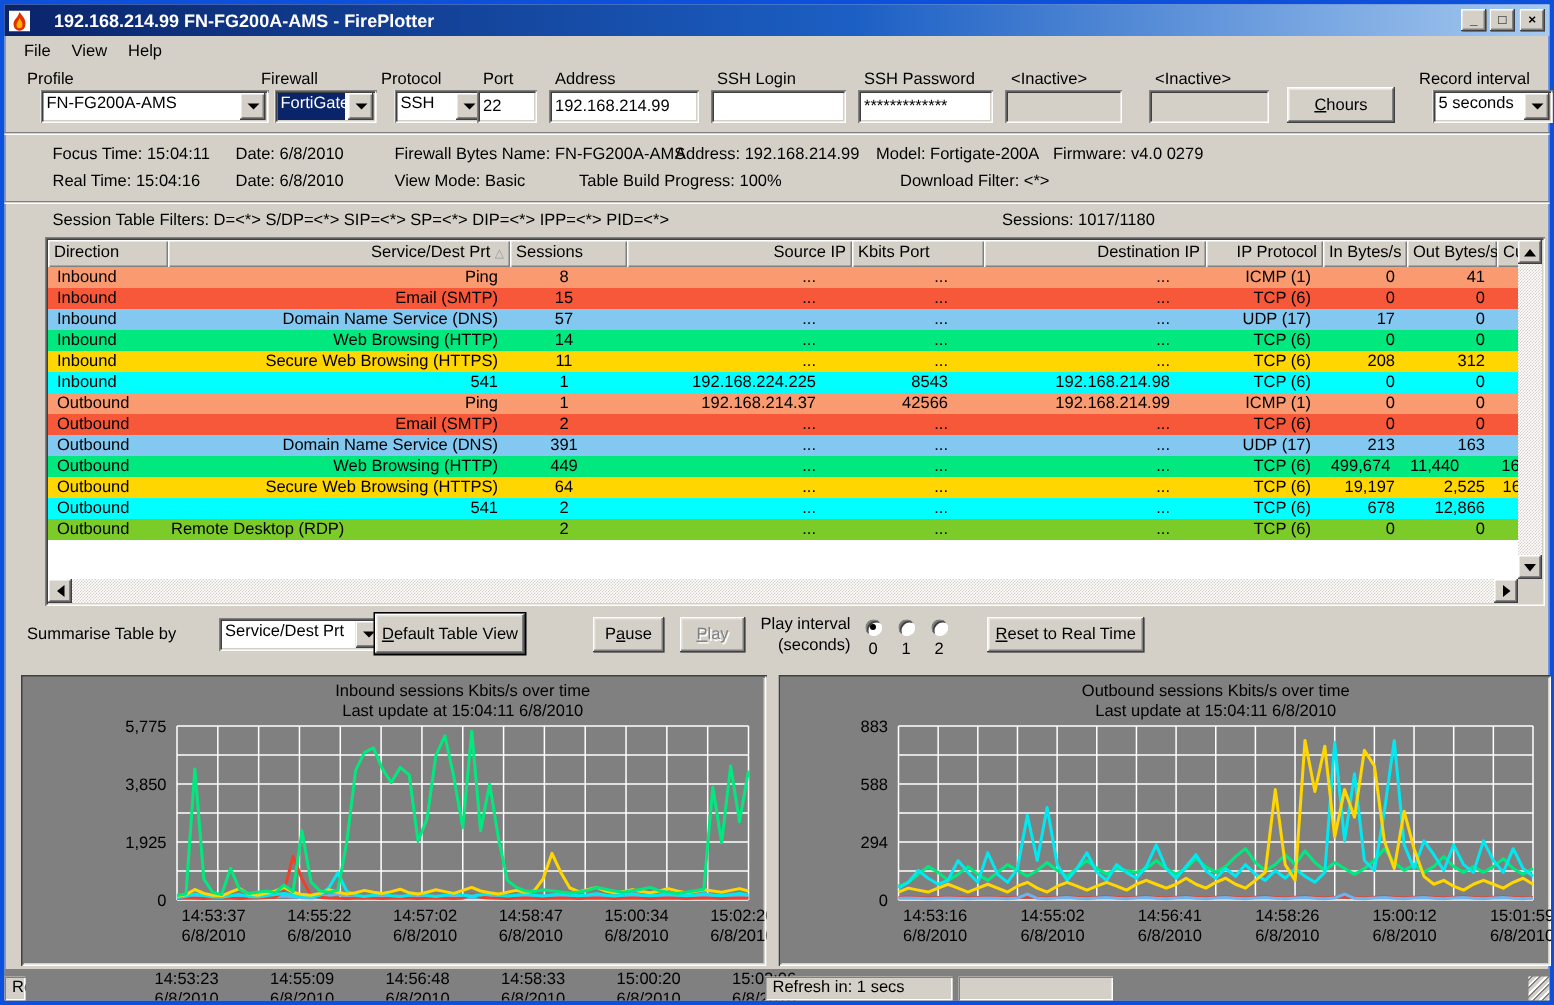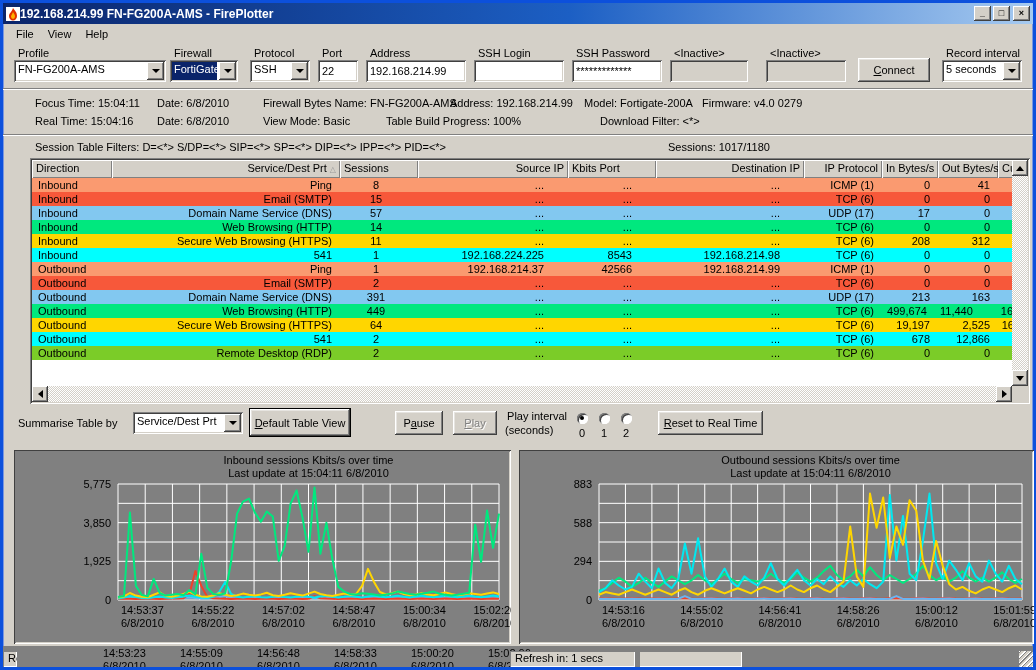--- a/index.html
+++ b/index.html
@@ -3,33 +3,33 @@
 <meta charset="utf-8">
 <style>
   html,body{margin:0;padding:0;background:#6b6b6b;}
   *{box-sizing:border-box;font-family:"Liberation Sans",sans-serif;}
   #stage{position:relative;width:1036px;height:670px;overflow:hidden;background:#d4d0c8;font-size:11px;color:#000;}
   .win-border{position:absolute;inset:0;border:3px solid #0c50dc;box-shadow:inset 0 0 0 1px #7a96df;}
   
   .titlebar{position:absolute;left:3px;top:3px;right:3px;height:21px;
     background:linear-gradient(90deg,#0a246a 0%,#1c5fc4 55%,#a6caf0 100%);
     display:flex;align-items:center;padding:0 3px;}
-  .title-text{color:#fff;font-weight:bold;font-size:12px;margin-left:0;white-space:nowrap;}
+  .title-text{color:#fff;font-weight:bold;font-size:12px;margin-left:16px;white-space:nowrap;}
   .win-btns{margin-left:auto;display:flex;gap:2px;}
   .wbtn{width:17px;height:15px;background:#d4d0c8;box-shadow:inset -1px -1px #404040,inset 1px 1px #fff,inset -2px -2px #808080;
     display:flex;align-items:center;justify-content:center;font-size:9px;font-weight:bold;color:#000;line-height:1;}
   
   .menubar{position:absolute;left:3px;top:25px;right:3px;height:18px;display:flex;align-items:center;padding-left:6px;gap:0;}
   .menu-item{padding:1px 7px;}
   
   .tlabel{position:absolute;top:47px;white-space:nowrap;}
   .tctl{position:absolute;top:60px;height:22px;}
   .sunken{background:#fff;box-shadow:inset 1px 1px #808080,inset -1px -1px #fff,inset 2px 2px #404040,inset -2px -2px #d4d0c8;}
   .field{border:none;outline:none;padding:3px 4px;font-size:11px;width:100%;height:100%;background:transparent;}
-  .combo{display:flex;}
+  .combo{display:flex;margin-left:13px;}
   .combo .val{flex:1;padding:3px 4px;white-space:nowrap;overflow:hidden;}
   .combo .drop{width:17px;margin:2px;background:#d4d0c8;box-shadow:inset -1px -1px #404040,inset 1px 1px #fff,inset -2px -2px #808080;
     display:flex;align-items:center;justify-content:center;}
   .arrow-down{width:0;height:0;border-left:4px solid transparent;border-right:4px solid transparent;border-top:4px solid #000;}
   .disabledbox{background:#d4d0c8;box-shadow:inset 1px 1px #808080,inset -1px -1px #fff,inset 2px 2px #404040,inset -2px -2px #d4d0c8;}
   .btn{background:#d4d0c8;box-shadow:inset -1px -1px #404040,inset 1px 1px #fff,inset -2px -2px #808080,inset 2px 2px #e6e4e0;
     display:flex;align-items:center;justify-content:center;white-space:nowrap;}
   .btn.focused{box-shadow:0 0 0 1px #000,inset -1px -1px #404040,inset 1px 1px #fff,inset -2px -2px #808080,inset 2px 2px #e6e4e0;}
   .btn.disabled{color:#808080;text-shadow:1px 1px 0 #fff;}
   .groove{position:absolute;left:3px;right:3px;height:2px;border-top:1px solid #808080;border-bottom:1px solid #fff;}
@@ -133,21 +133,21 @@
     <input class="field" value="" style="">
   </div>
   <div class="tctl sunken" style="left:572px;width:90px">
     <input class="field" value="*************" style="">
   </div>
   <div class="tctl disabledbox" style="left:670px;width:78px"></div>
   <div class="tctl disabledbox" style="left:766px;width:80px"></div>
   <div class="tctl btn" style="left:858px;width:72px;height:24px;top:58px">
       <span></span>
       <u>C</u>
-      <span>onnect</span>
+      <span>hours</span>
     </div>
   <div class="tctl sunken combo" style="left:942px;width:80px">
     <span class="val">5 seconds</span>
     <span class="drop">
         <span class="arrow-down"></span>
       </span>
   </div>
 
   <div class="groove" style="top:88px"></div>
 
@@ -322,21 +322,21 @@
             <div class="tcell" style="width: 150px; text-align: right; padding-right: 24px;">...</div>
             <div class="tcell" style="width: 88px; text-align: right; padding-right: 24px;">...</div>
             <div class="tcell" style="width: 148px; text-align: right; padding-right: 24px;">...</div>
             <div class="tcell" style="width: 78px; text-align: right;">TCP (6)</div>
             <div class="tcell" style="width: 56px; text-align: right;">678</div>
             <div class="tcell" style="width: 60px; text-align: right;">12,866</div>
             <div class="tcell" style="width: 72px; text-align: right;">3,216,634</div>
           </div>
           <div class="trow" style="background: rgb(123, 204, 40);">
             <div class="tcell" style="width: 80px; text-align: left; padding: 0px 2px 0px 6px;">Outbound</div>
-            <div class="tcell" style="width: 228px; text-align: right;">Remote Desktop (RDP)</div>
+            <div class="tcell" style="width: 228px; text-align: left;">Remote Desktop (RDP)</div>
             <div class="tcell" style="width: 78px; text-align: center;">2</div>
             <div class="tcell" style="width: 150px; text-align: right; padding-right: 24px;">...</div>
             <div class="tcell" style="width: 88px; text-align: right; padding-right: 24px;">...</div>
             <div class="tcell" style="width: 148px; text-align: right; padding-right: 24px;">...</div>
             <div class="tcell" style="width: 78px; text-align: right;">TCP (6)</div>
             <div class="tcell" style="width: 56px; text-align: right;">0</div>
             <div class="tcell" style="width: 60px; text-align: right;">0</div>
             <div class="tcell" style="width: 72px; text-align: right;">4,485,986</div>
           </div>
         </div>
@@ -378,21 +378,21 @@
       <span>P</span>
       <u>a</u>
       <span>use</span>
     </div>
   <div class="btn disabled" style="position:absolute;left:453px;top:411px;width:44px;height:24px">
       <span></span>
       <u>P</u>
       <span>lay</span>
     </div>
   <span class="stext" style="left:505px;top:410px;width:62px;text-align:right;display:inline-block">Play interval</span>
-  <span class="stext" style="left:505px;top:424px;width:62px;display:inline-block">(seconds)</span>
+  <span class="stext" style="left:505px;top:424px;width:62px;text-align:right;display:inline-block">(seconds)</span>
   <div id="radio-group">
       <div class="radio checked" style="position: absolute; left: 577px; top: 413px;"></div>
       <span class="stext" style="left: 579px; top: 427px;">0</span>
       <div class="radio" style="position: absolute; left: 599px; top: 413px;"></div>
       <span class="stext" style="left: 601px; top: 427px;">1</span>
       <div class="radio" style="position: absolute; left: 621px; top: 413px;"></div>
       <span class="stext" style="left: 623px; top: 427px;">2</span>
     </div>
   <div class="btn" style="position:absolute;left:658px;top:411px;width:105px;height:24px">
       <span></span>

